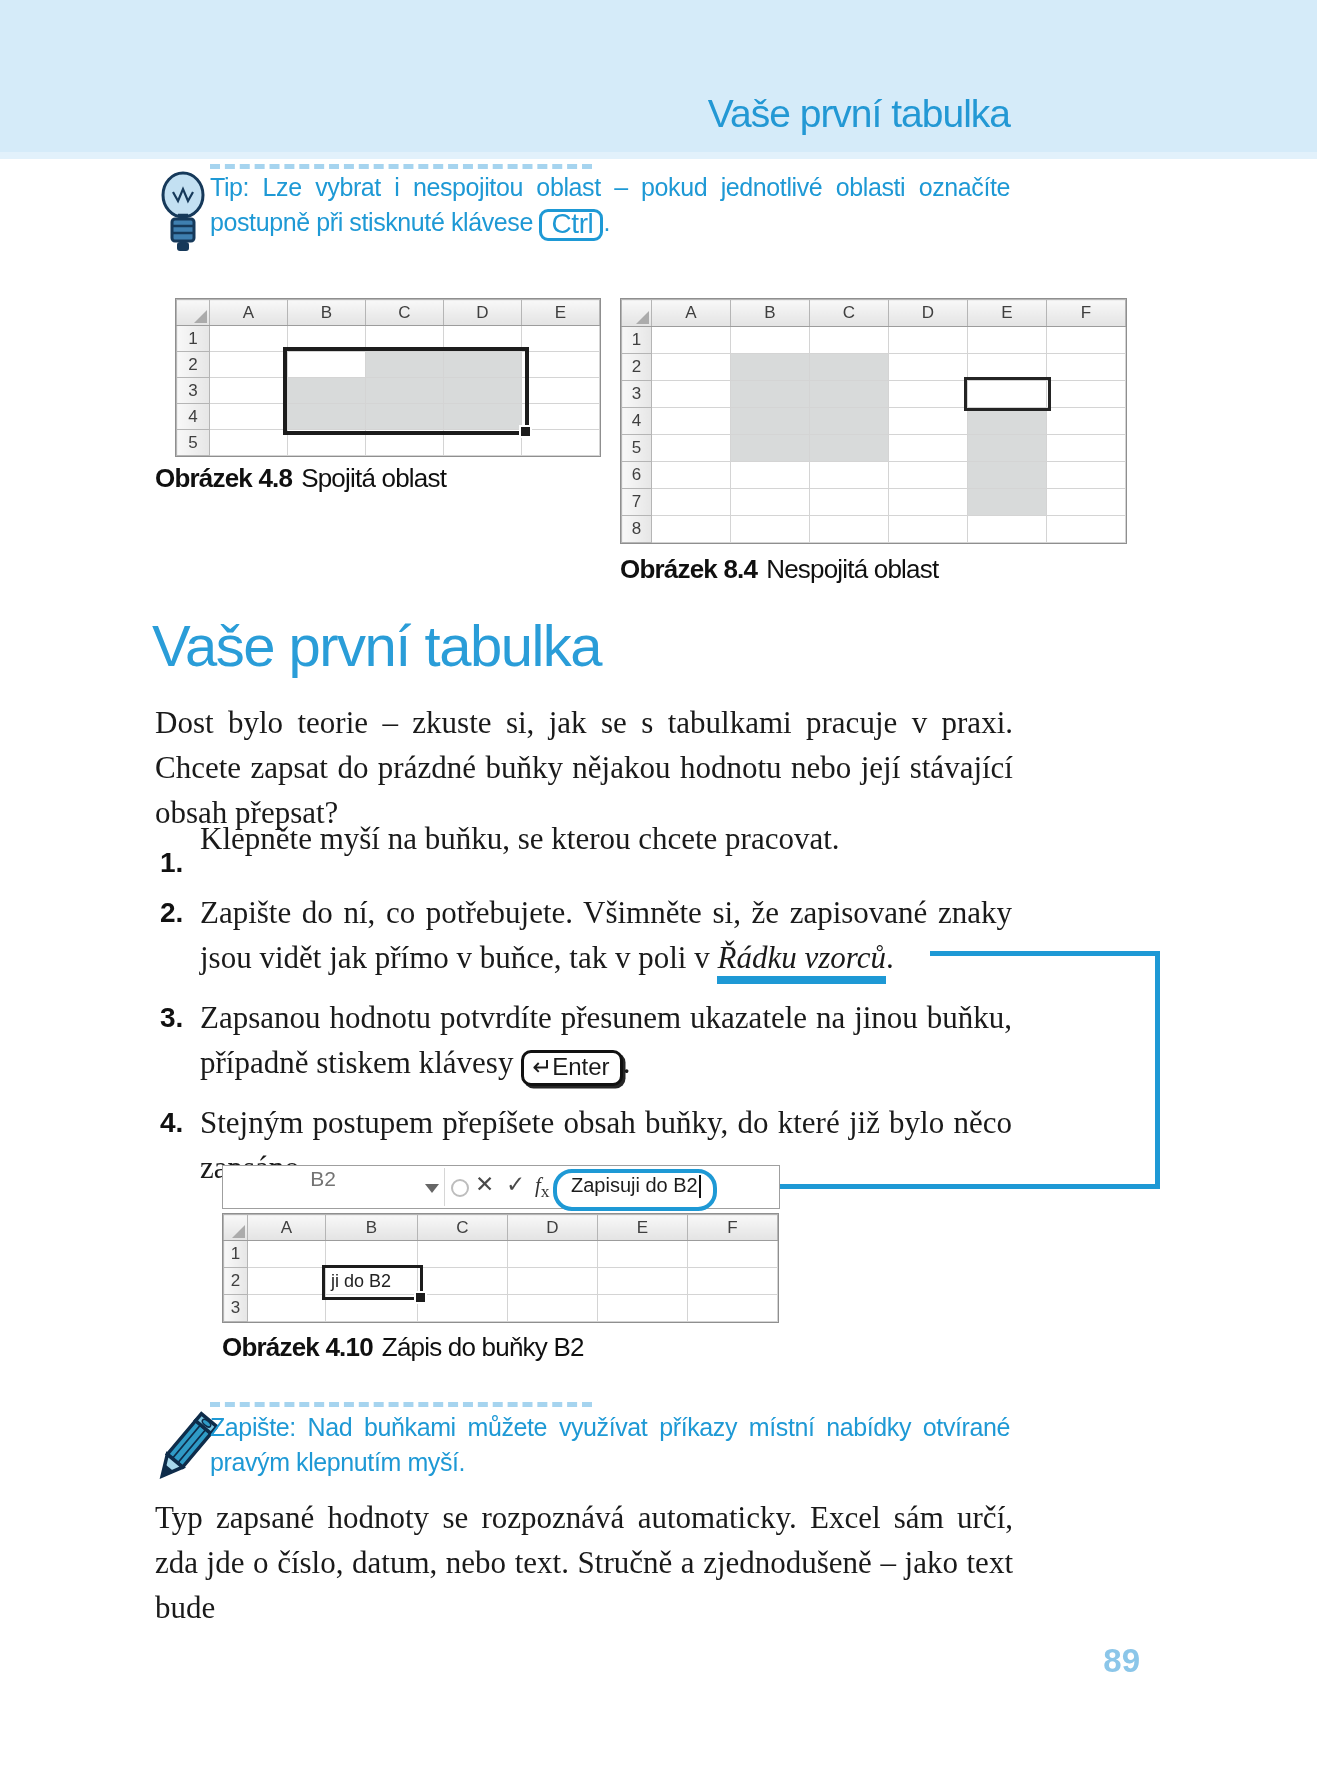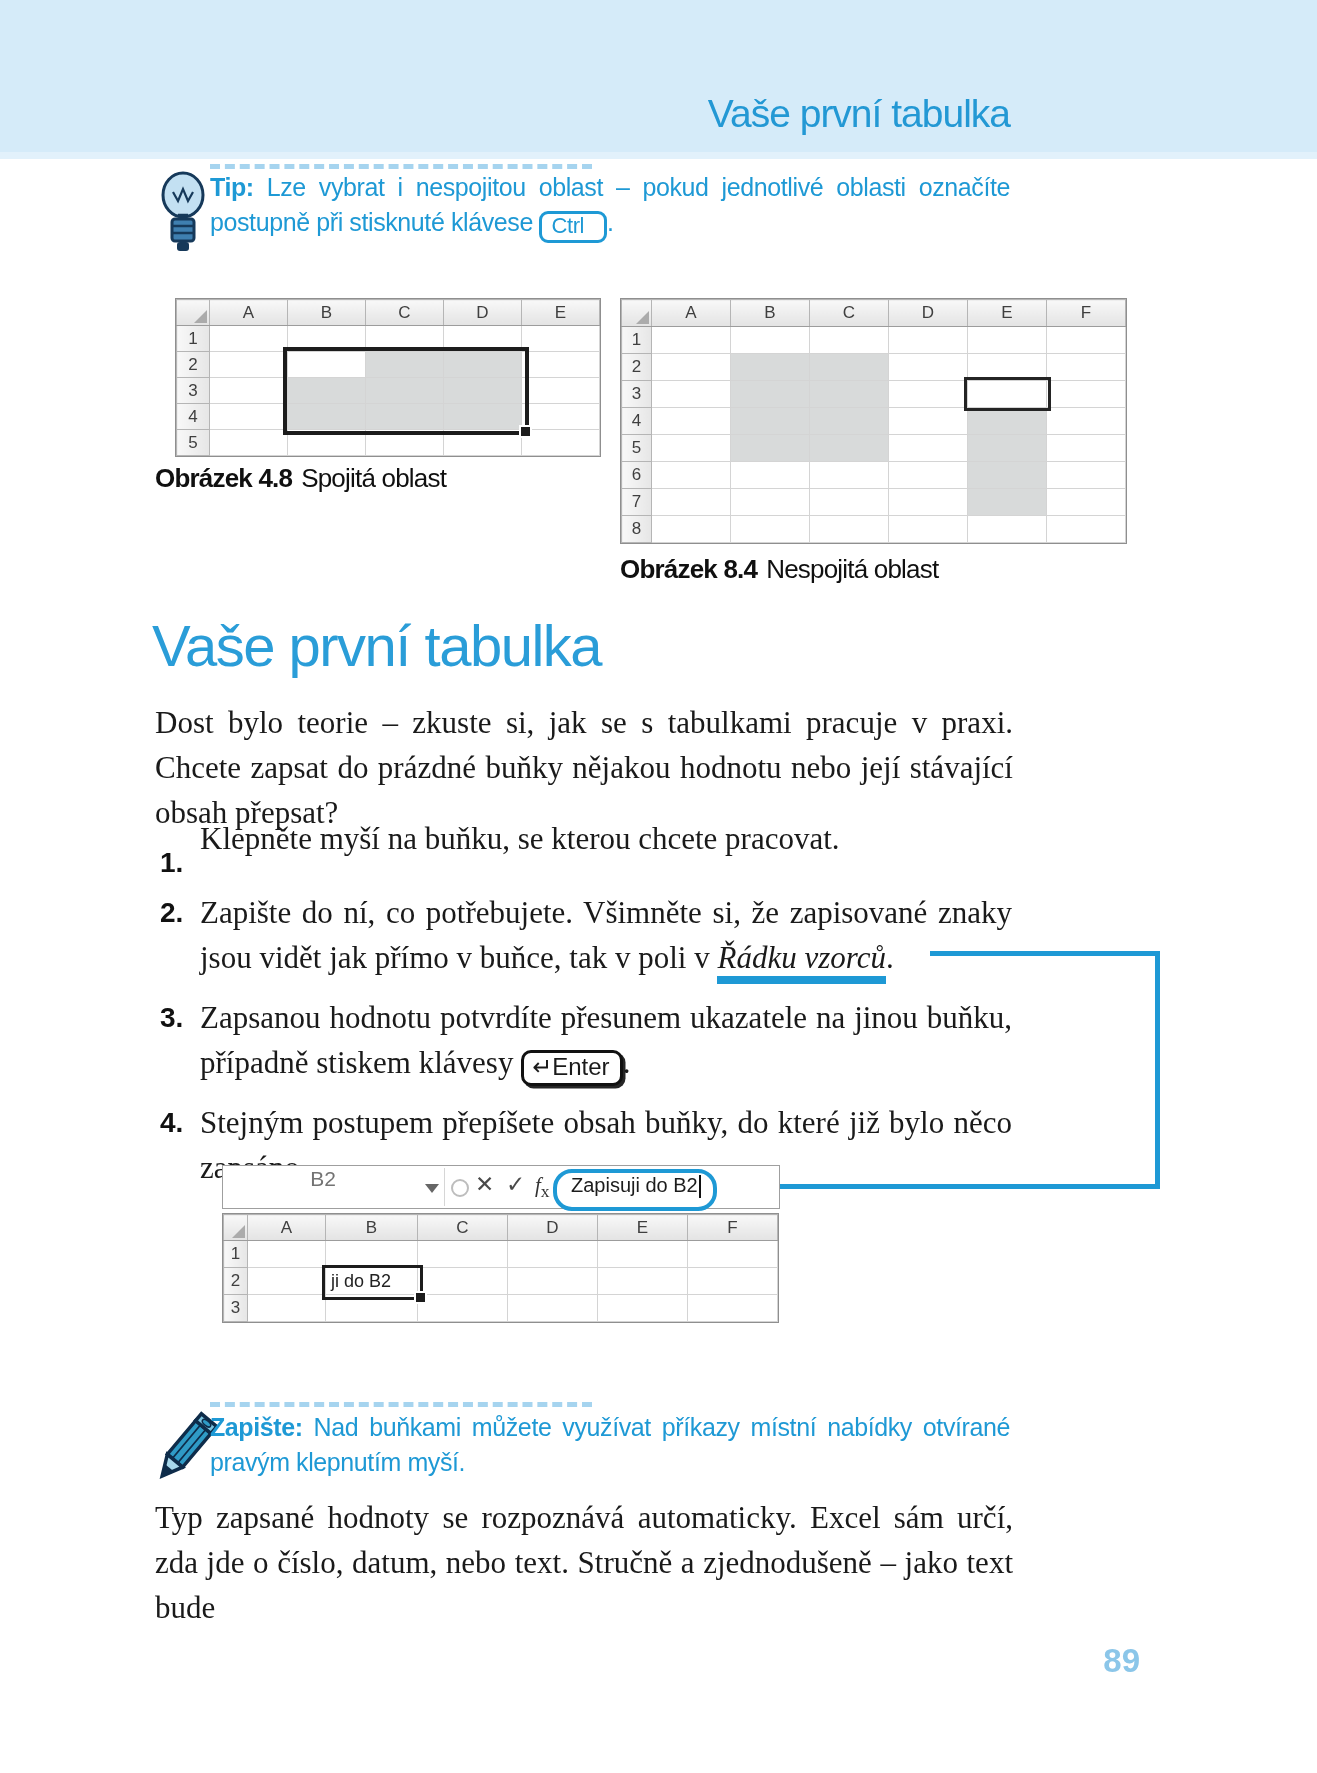--- a/index.html
+++ b/index.html
@@ -9,23 +9,23 @@
   
   .band{position:absolute;left:0;top:0;width:1317px;height:152px;background:#d5ebf9;
         border-bottom:7px solid #e2f1fb;}
   .band-title{position:absolute;left:0;top:92px;width:1010px;text-align:right;
         font-family:"Liberation Sans",sans-serif;font-size:39px;letter-spacing:-1px;color:#2398d4;}
 
   
   .dash-line{position:absolute;height:0;border-top:5px dashed #a6d4ef;}
   .bluebox{position:absolute;font-family:"Liberation Sans",sans-serif;font-size:25px;
         line-height:35px;color:#1e99d5;text-align:justify;letter-spacing:-0.4px;}
-  .bluebox .lbl{font-weight:bold;}
-  .key-blue{display:inline-block;border:3px solid #1e99d5;border-radius:9px;padding:0 20px 2px 9px;
-        font-size:22px;line-height:24px;vertical-align:-2px;}
+  .bluebox .lbl{font-weight:normal;}
+  .key-blue{display:inline-block;border:3px solid #1e99d5;border-radius:9px;padding:0 7px 2px 9px;
+        font-size:28px;line-height:24px;vertical-align:-2px;}
 
   
   .heading{position:absolute;left:152px;top:612px;font-family:"Liberation Sans",sans-serif;
         font-size:58px;letter-spacing:-1.5px;color:#2a9dd8;}
   .para{position:absolute;left:155px;width:858px;font-size:31px;line-height:45px;
         text-align:justify;}
   .li{position:absolute;}
   .li .num{position:absolute;left:160px;width:34px;font-family:"Liberation Sans",sans-serif;
         font-weight:bold;font-size:28px;line-height:45px;color:#111;}
   .li .body{position:absolute;left:200px;width:812px;font-size:31px;line-height:45px;
@@ -371,20 +371,23 @@
             <td></td>
             <td></td>
             <td></td>
           </tr>
     </tbody>
       </table>
     <div class="selbox" style="left:99px;top:51px;width:95px;height:29px;border-width:3px;">
       <span class="handle"></span>
     </div>
   </div>
+  <div class="fig-caption" style="left:222px;top:1332px;">
+    <b>Obrázek 4.10</b><span>Zápis do buňky B2</span>
+  </div>
 
   <div class="dash-line" style="left:210px;top:1402px;width:382px;"></div>
   <svg class="icon" style="left:150px;top:1404px;" width="68" height="92" viewBox="0 0 68 92">
     <g transform="rotate(40 34 46)">
       <rect x="24" y="16" width="20" height="44" fill="#2f9bc6" stroke="#0e2c4a" stroke-width="3.5"></rect>
       <path d="M30.5 16 v44 M37.5 16 v44" stroke="#0e2c4a" stroke-width="1.8"></path>
       <rect x="24" y="7" width="20" height="9" fill="#7cc4e0" stroke="#0e2c4a" stroke-width="3.5"></rect>
       <ellipse cx="34" cy="11" rx="5" ry="2.5" fill="#2f9bc6" stroke="#0e2c4a" stroke-width="1.5"></ellipse>
       <polygon points="24,60 44,60 34,80" fill="#a8d8ec" stroke="#0e2c4a" stroke-width="3.5"></polygon>
       <polygon points="29.5,69 38.5,69 34,80" fill="#0e2c4a"></polygon>

